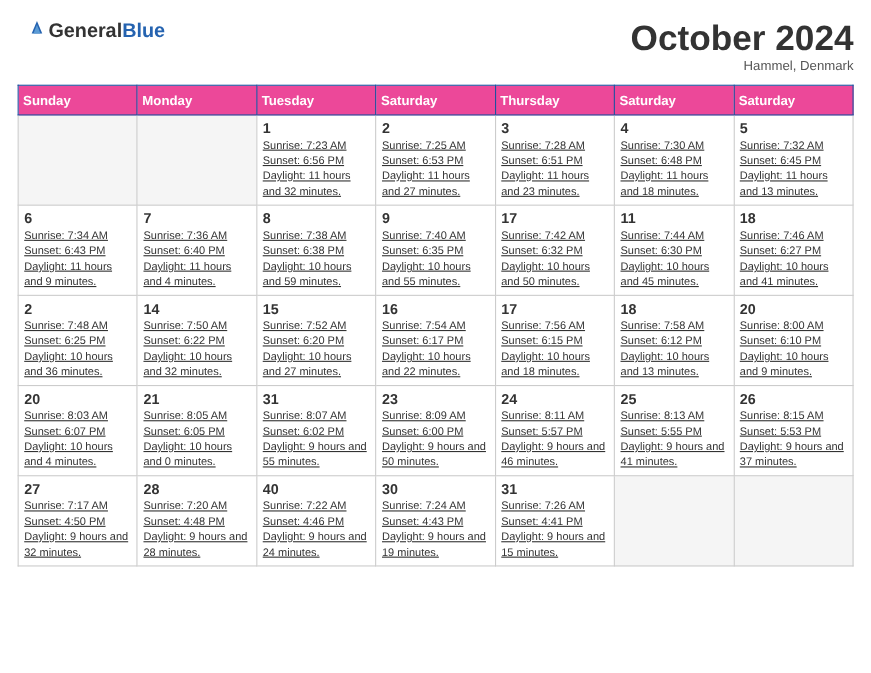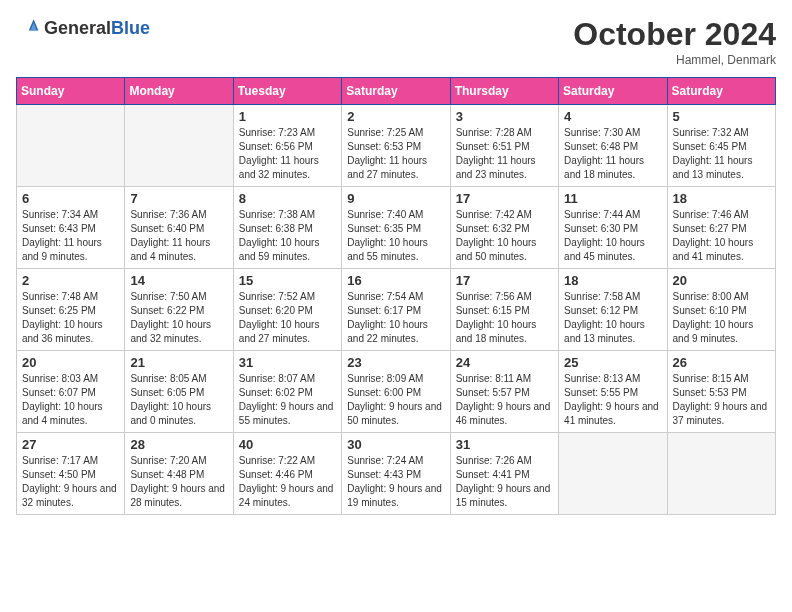--- a/index.html
+++ b/index.html
@@ -77,20 +77,21 @@
       font-size: 13px;
       font-weight: bold;
       color: #333;
       display: block;
       margin-bottom: 2px;
     }
     .day-info {
       font-size: 10px;
       color: #333;
       line-height: 1.4;
+      text-decoration: underline;
     }
   </style>
 </head>
 <body>
 
 <div class="header-area">
   <div class="logo">
     <svg class="logo-icon" viewBox="0 0 30 30">
       <polygon points="22,4 28,18 16,18" fill="#2563b0"></polygon>
       <polygon points="22,8 26,18 18,18" fill="#5b9bd5"></polygon>

